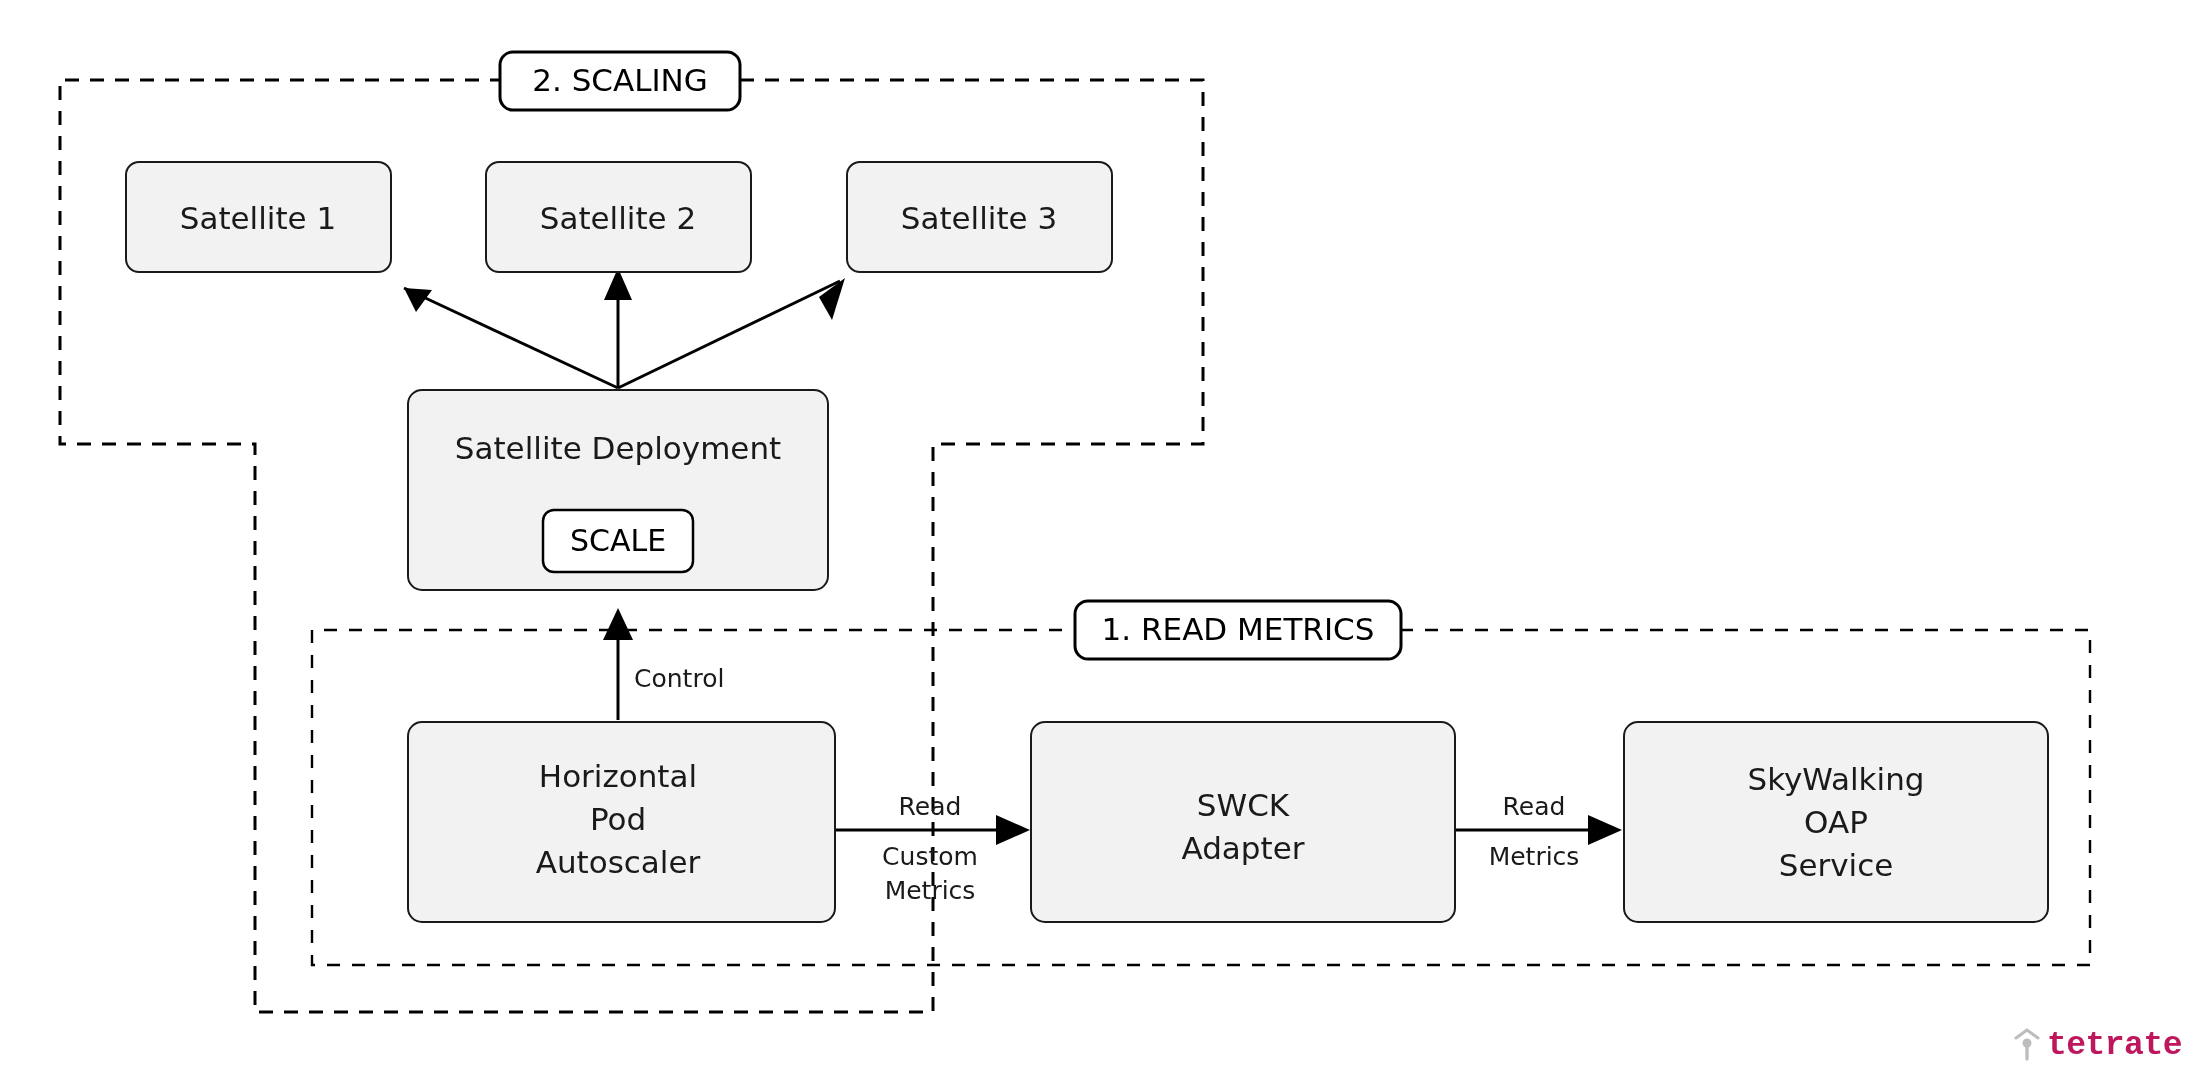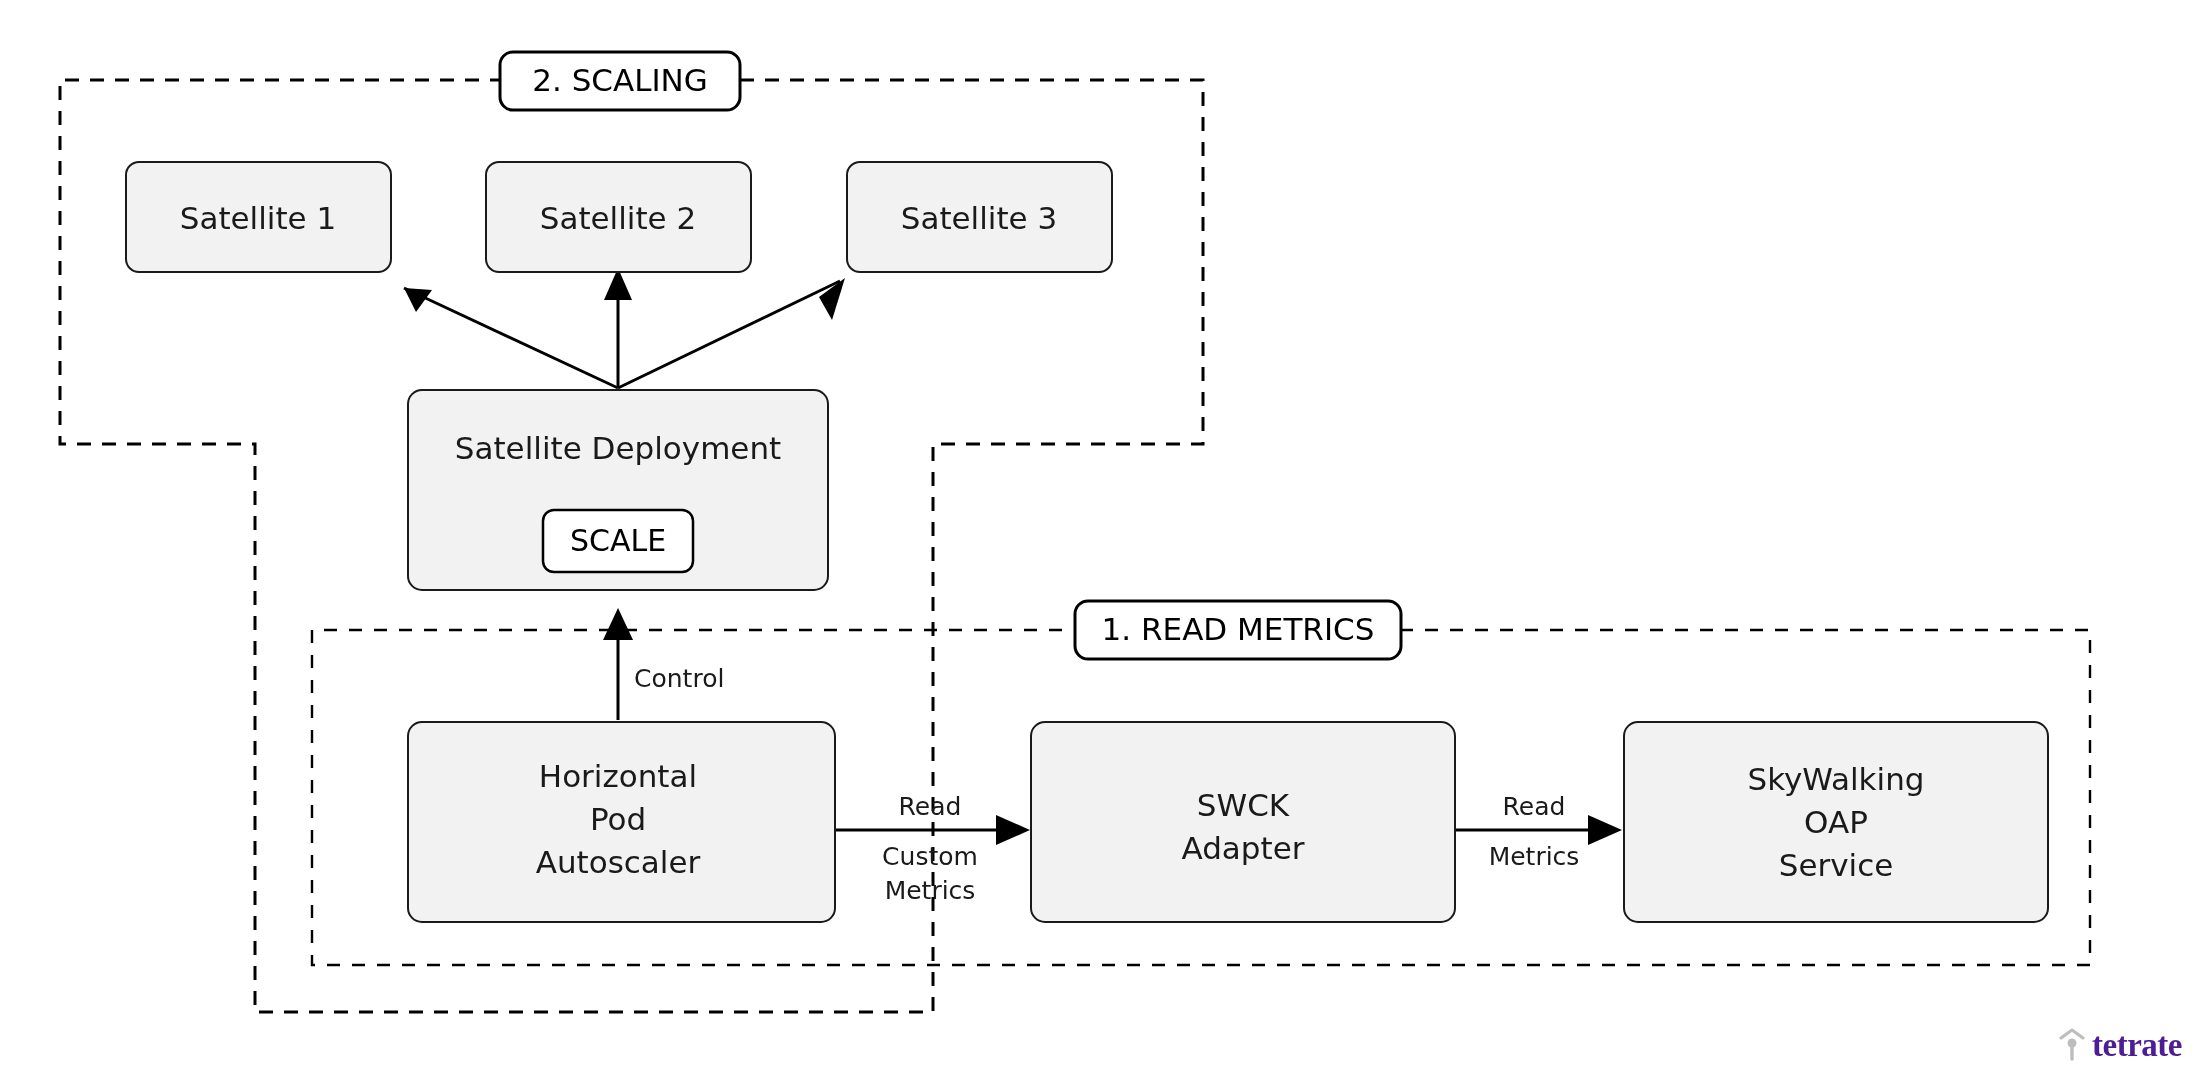--- a/index.html
+++ b/index.html
@@ -101,24 +101,24 @@
     right: 22px;
     bottom: 18px;
     display: flex;
     align-items: center;
     gap: 7px;
   }
   .brand-mark {
     display: block;
   }
   .brand-text {
-    font-family: Liberation Serif, serif;
+    font-family: Liberation Mono, monospace;
     font-size: 33px;
     font-weight: bold;
-    color: #4c1d95;
+    color: #be185d;
     letter-spacing: -0.5px;
     line-height: 1;
   }
 </style>
 </head>
 <body>
 
 <div id="diagram-root">
 
   <svg class="canvas" viewBox="0 0 2204 1080" xmlns="http://www.w3.org/2000/svg">

